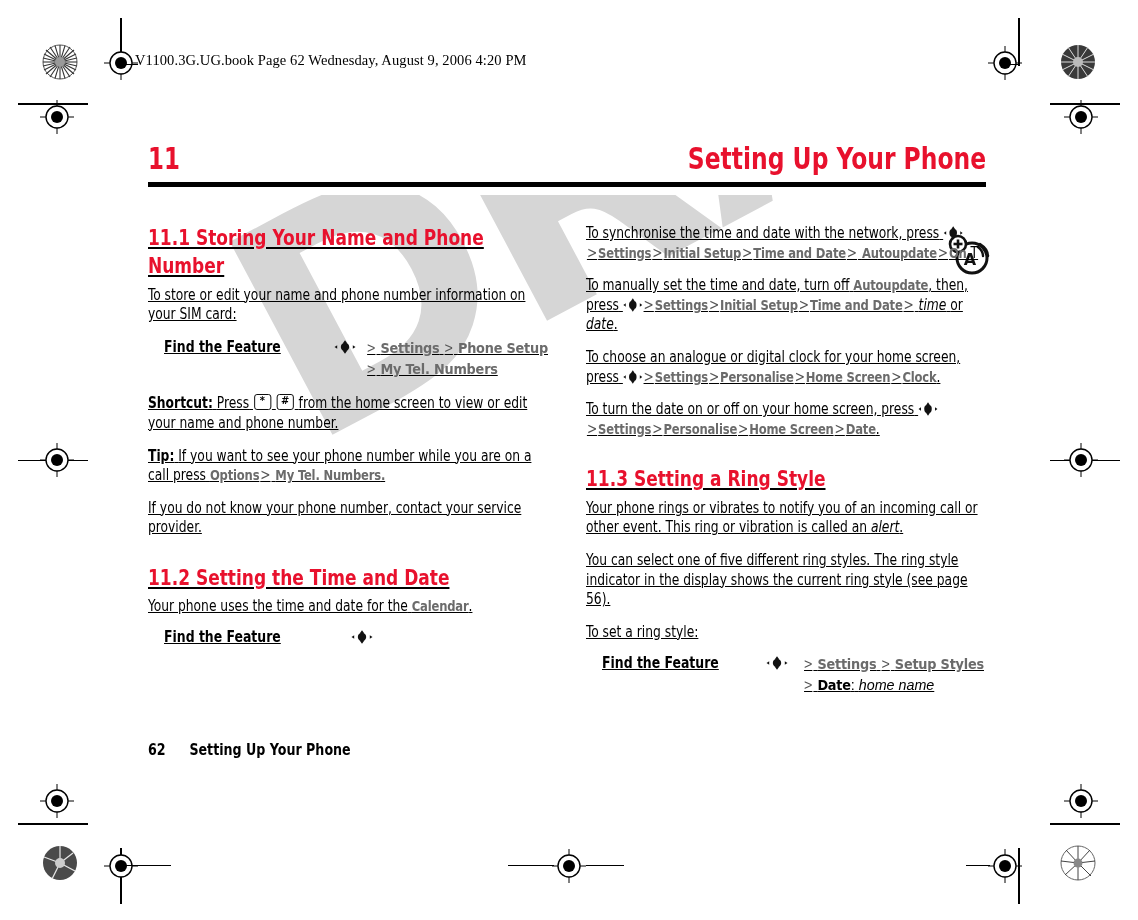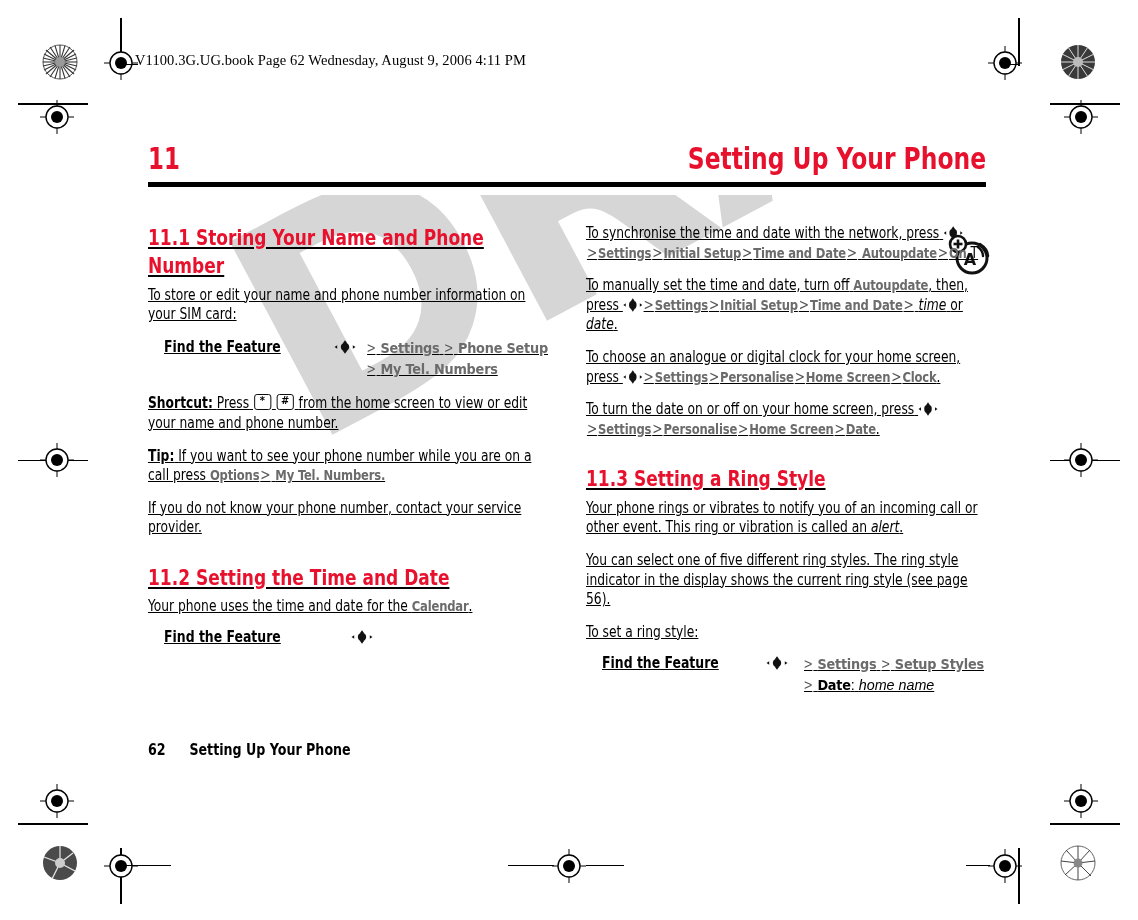--- a/index.html
+++ b/index.html
@@ -341,21 +341,21 @@
           <line x1="18" y1="18" x2="6" y2="5"></line>
       </g>
       <circle cx="18" cy="18" r="4.5" fill="#888"></circle>
     </svg>
   </div>
 
   <div class="watermark">
     <span>DRAFT</span>
   </div>
 
-  <div class="filehdr">V1100.3G.UG.book  Page 62  Wednesday, August 9, 2006  4:11 PM</div>
+  <div class="filehdr">V1100.3G.UG.book  Page 62  Wednesday, August 9, 2006  4:20 PM</div>
 
   <div class="chapter">
     <div class="chapter-row">
       <div class="chapter-num">11</div>
       <div class="chapter-title">Setting Up Your Phone</div>
     </div>
     <div class="chapter-rule"></div>
   </div>
 
   <div class="neticon">

